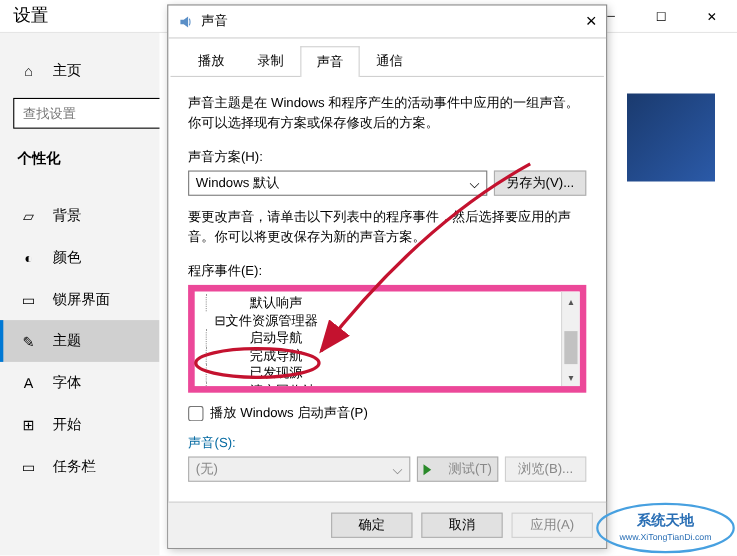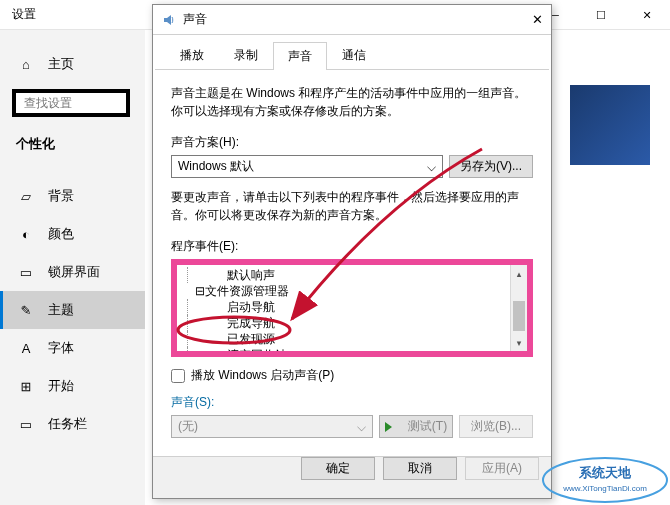--- a/index.html
+++ b/index.html
@@ -1,30 +1,30 @@
 <!DOCTYPE html>
 <html><head>
   <meta charset="utf-8">
   <style>
     * { box-sizing: border-box; margin: 0; padding: 0; font-family: "Microsoft YaHei", "Segoe UI", sans-serif; }
     body { width: 670px; height: 505px; background: #fff; position: relative; overflow: hidden; }
     
     
     .settings-window { position: absolute; left: 0; top: 0; width: 670px; height: 505px; background: #f3f3f3; }
     .settings-titlebar { height: 30px; display: flex; align-items: center; padding-left: 12px; background: #fff; border-bottom: 1px solid #e5e5e5; }
-    .settings-titlebar .title { font-size: 12px; }
+    .settings-titlebar .title { font-size: 16px; }
     .settings-titlebar .win-controls { position: absolute; right: 0; top: 0; display: flex; }
     .win-btn { width: 46px; height: 30px; display: flex; align-items: center; justify-content: center; color: #000; font-size: 11px; }
     
     .sidebar { position: absolute; left: 0; top: 30px; width: 145px; height: 475px; background: #f3f3f3; padding-top: 15px; }
     .sidebar-item { display: flex; align-items: center; height: 38px; padding-left: 16px; font-size: 13px; color: #000; cursor: pointer; }
     .sidebar-item.active { background: #d0d0d0; border-left: 3px solid #0078d4; padding-left: 13px; }
     .sidebar-item .icon { width: 20px; margin-right: 12px; display: inline-flex; align-items: center; justify-content: center; }
     .sidebar-search { margin: 6px 12px 18px 12px; }
-    .sidebar-search input { width: 118px; height: 28px; padding: 0 8px; border: 4px solid #000000; font-size: 12px; }
+    .sidebar-search input { width: 140px; height: 28px; padding: 0 8px; border: 1px solid #000000; font-size: 12px; }
     .sidebar-section-label { font-size: 13px; font-weight: 600; padding-left: 16px; margin-top: 8px; margin-bottom: 24px; }
     
     .content-area { position: absolute; left: 145px; top: 30px; right: 0; bottom: 0; background: #fff; }
     .bg-preview { position: absolute; right: 20px; top: 55px; width: 80px; height: 80px; background: linear-gradient(135deg, #1a3a6e, #2b5aa8); }
     
     
     .dialog { position: absolute; left: 152px; top: 4px; width: 400px; height: 495px; background: #fff; border: 1px solid #888; box-shadow: 2px 2px 8px rgba(0,0,0,0.25); }
     .dialog-titlebar { height: 30px; display: flex; align-items: center; padding: 0 8px; border-bottom: 1px solid #d0d0d0; }
     .dialog-titlebar .icon { width: 16px; height: 16px; margin-right: 6px; }
     .dialog-titlebar .title { font-size: 12px; flex: 1; }
@@ -52,21 +52,21 @@
     .tree-scroll .thumb { position: absolute; left: 2px; right: 2px; top: 36px; height: 30px; background: #c2c2c2; }
     
     .checkbox-row { display: flex; align-items: center; gap: 6px; margin-bottom: 10px; }
     .checkbox-row input { width: 14px; height: 14px; }
     
     .sound-row { display: flex; gap: 6px; }
     .sound-select { flex: 1; height: 23px; border: 1px solid #adadad; background: #efefef; padding: 0 6px; font-size: 12px; display: flex; align-items: center; justify-content: space-between; color: #888; }
     .play-btn { height: 23px; width: 74px; border: 1px solid #adadad; background: #e1e1e1; font-size: 12px; display: flex; align-items: center; justify-content: center; gap: 16px; color: #888; }
     .play-btn .tri { width: 0; height: 0; border-left: 7px solid #2a8a2a; border-top: 5px solid transparent; border-bottom: 5px solid transparent; }
     
-    .dialog-footer { position: absolute; left: 0; right: 0; bottom: 0; height: 42px; background: #f0f0f0; border-top: 1px solid #d0d0d0; display: flex; align-items: flex-start; justify-content: flex-end; gap: 8px; padding: 0 12px; }
+    .dialog-footer { position: absolute; left: 0; right: 0; bottom: 0; height: 42px; background: #f0f0f0; border-top: 1px solid #d0d0d0; display: flex; align-items: center; justify-content: flex-end; gap: 8px; padding: 0 12px; }
     .dialog-footer .btn { width: 74px; }
     
     
     .annotation { position: absolute; left: 152px; top: 4px; width: 400px; height: 495px; pointer-events: none; }
     
     .watermark { position: absolute; right: 0; bottom: 0; width: 130px; height: 50px; }
     .watermark svg text { font-family: Arial, sans-serif; }
   </style>
 </head>
 <body>

